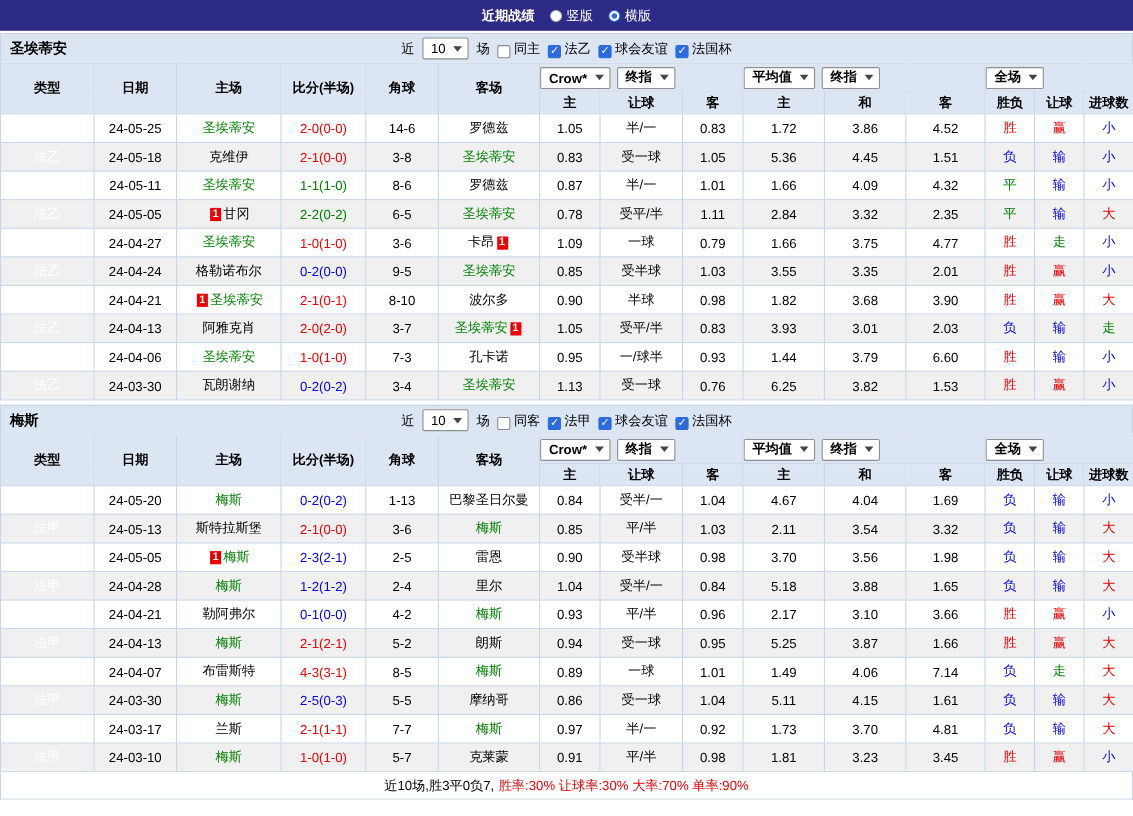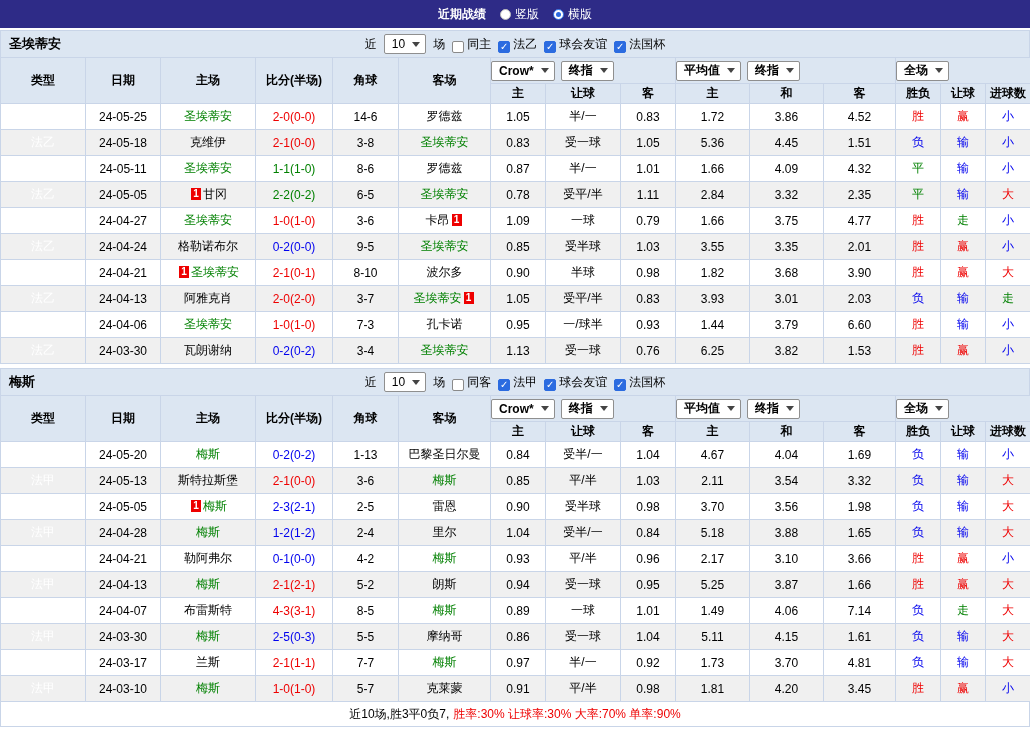--- a/index.html
+++ b/index.html
@@ -647,21 +647,21 @@
             <td class="lg">法甲</td>
             <td>24-03-10</td>
             <td><span data-c="green">梅斯</span></td>
             <td><span data-c="red">1-0(1-0)</span></td>
             <td>5-7</td>
             <td><span>克莱蒙</span></td>
             <td>0.91</td>
             <td>平/半</td>
             <td>0.98</td>
             <td>1.81</td>
-            <td>4.20</td>
+            <td>3.23</td>
             <td>3.45</td>
             <td><span data-c="red">胜</span></td>
             <td><span data-c="red">赢</span></td>
             <td><span data-c="blue">小</span></td>
           </tr>
       </tbody>
     </table>
 
     <div class="summary">
       <span>近10场,胜3平0负7,</span>

